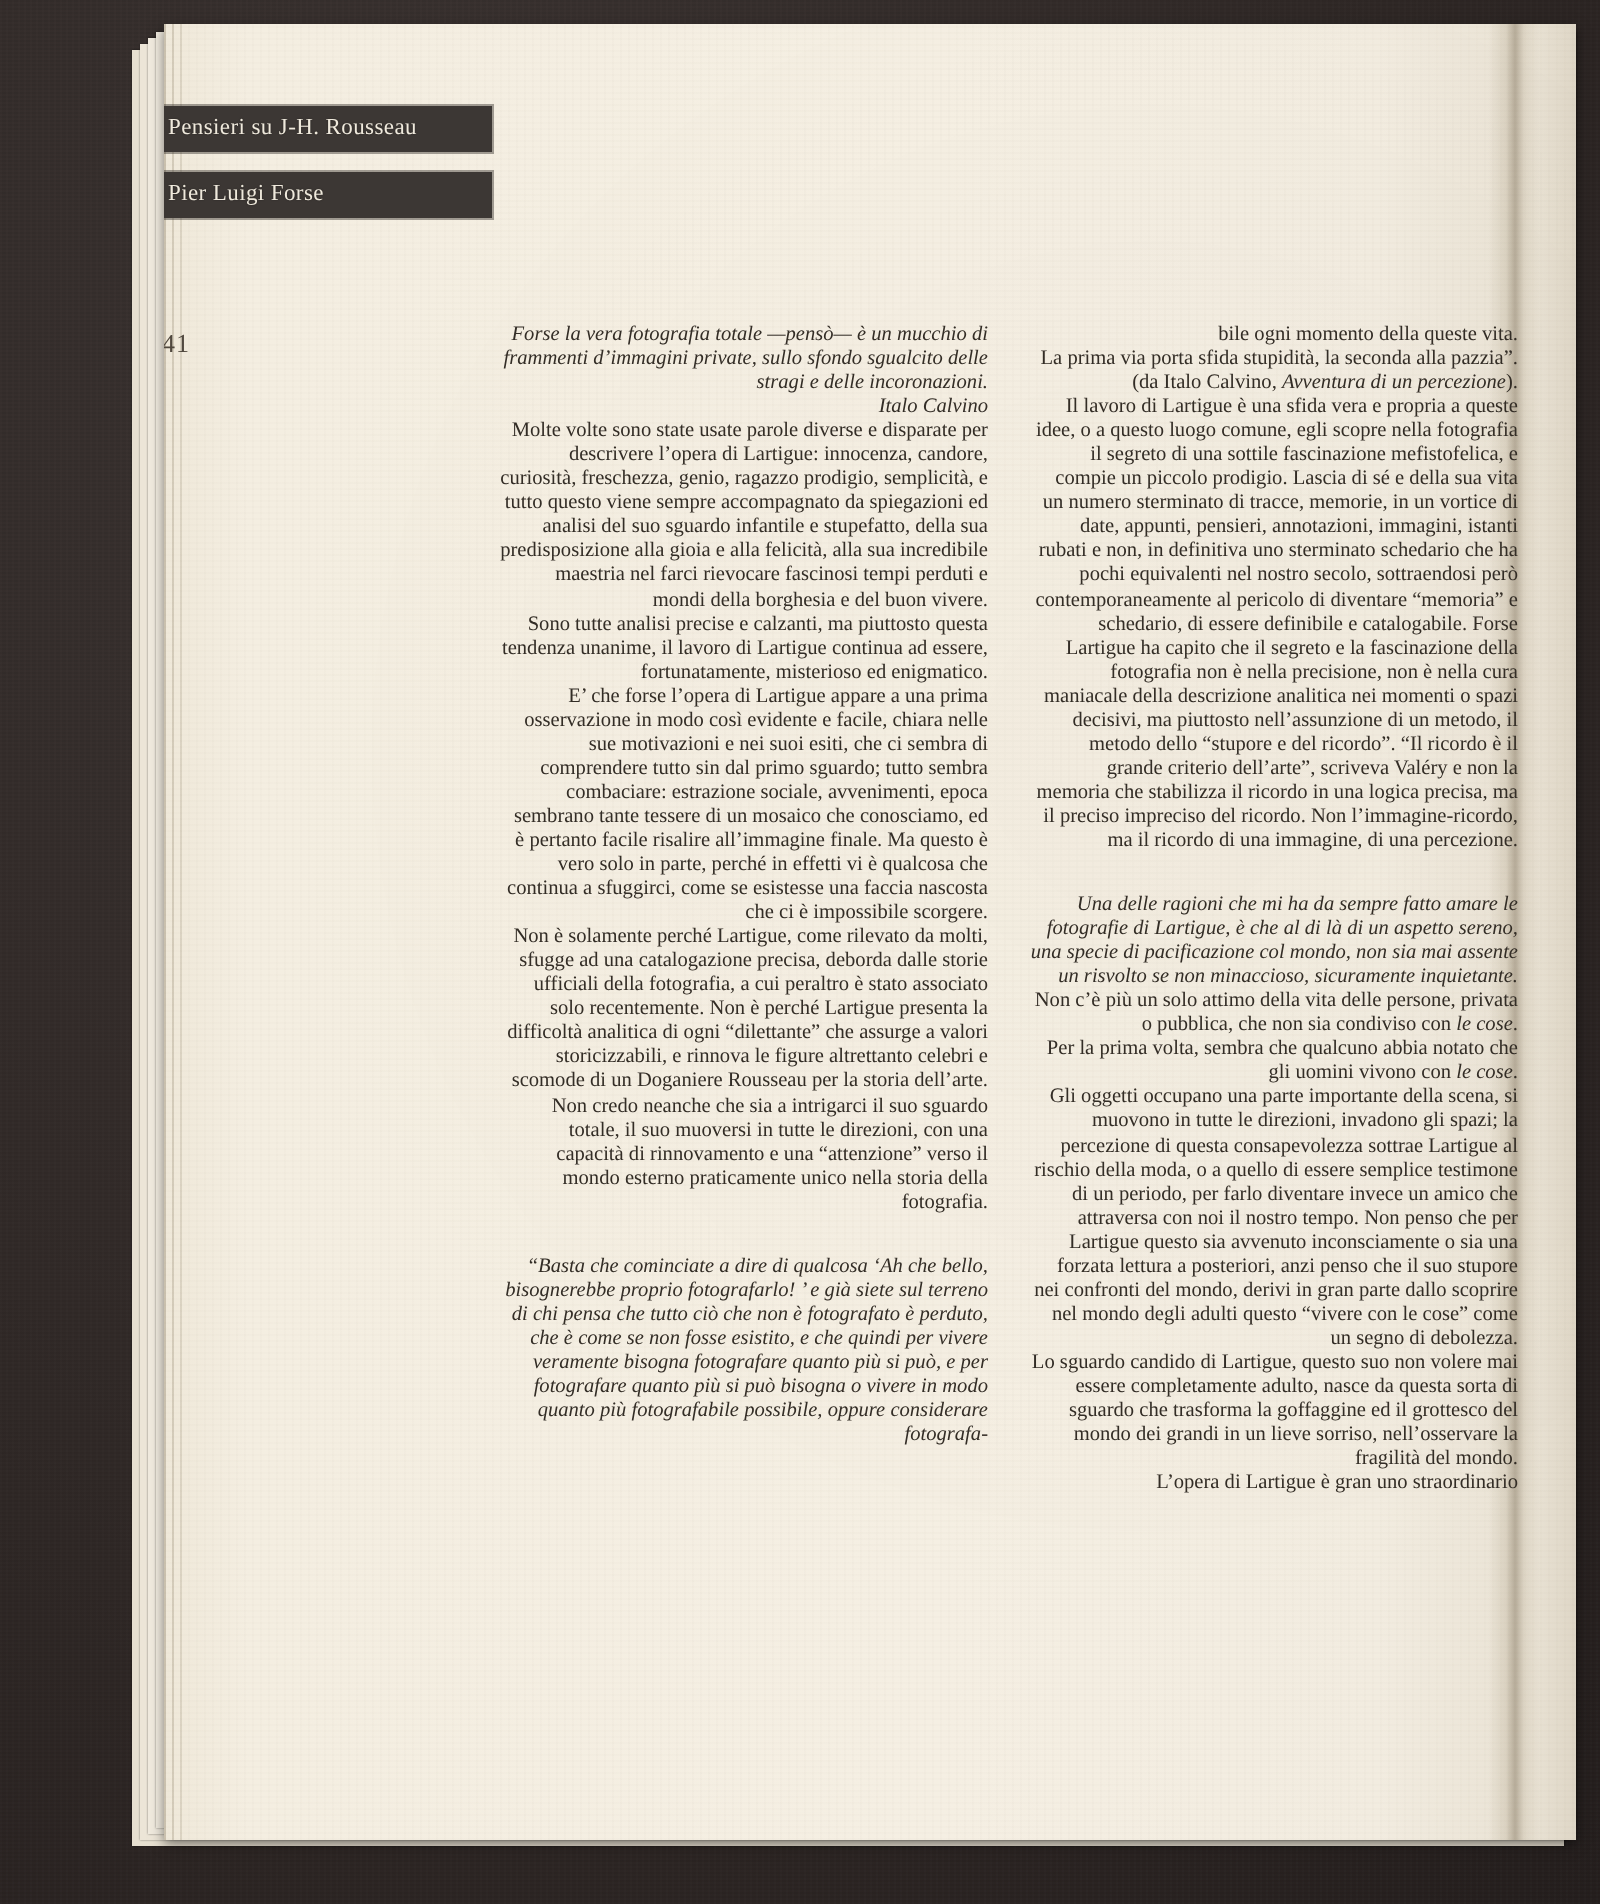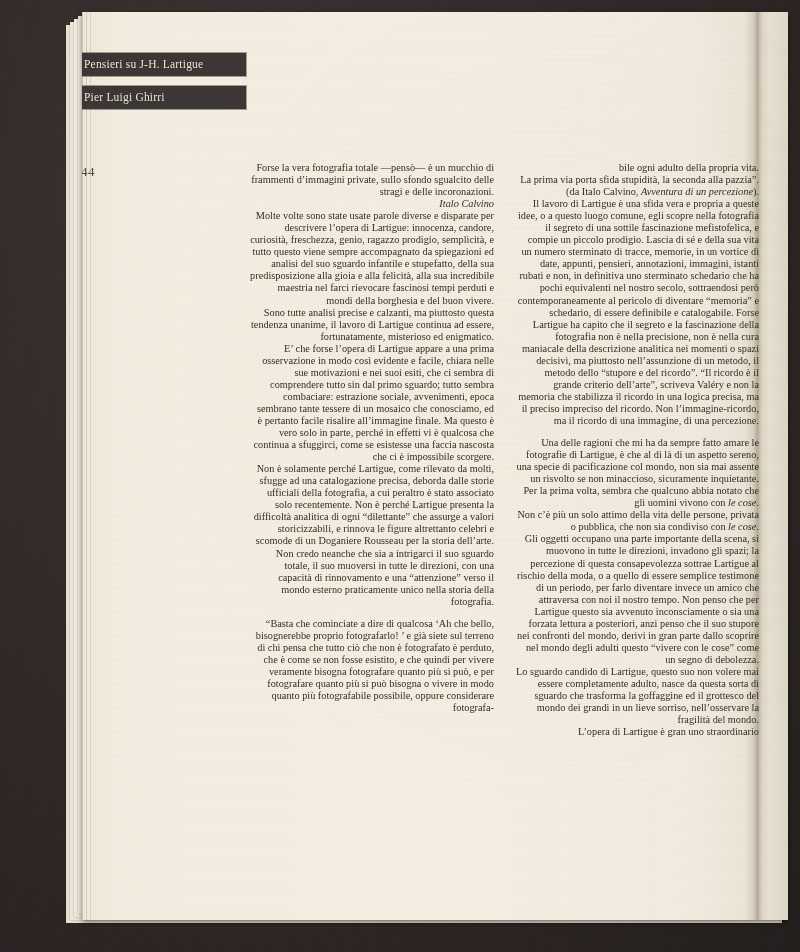--- a/index.html
+++ b/index.html
@@ -143,23 +143,25 @@
     line-height: 12.05px;
     text-align: justify;
     text-justify: inter-word;
     hyphens: manual;
   }
   .col p {
     margin: 0;
     text-align: right;
   }
   .col p.spaced {
-    margin-top: 10px;
+    margin-top: 20px;
+    font-style: italic;
   }
   .epigraph {
+    font-style: italic;
     text-align: justify;
     margin: 0 0 0 0;
   }
   .epigraph-attrib {
     font-style: italic;
     text-align: right;
     margin-top: 10px;
     margin-bottom: 11px;
   }
   .it { font-style: italic; }
@@ -173,45 +175,45 @@
 <div class="sheet-edge se2"></div>
 <div class="sheet-edge se3"></div>
 <div class="sheet-edge se4"></div>
 
 <div id="page">
 
   <div class="gutter-rules"></div>
   <div class="crease"></div>
 
   <div id="headbars">
-    <div class="headbar b1">Pensieri su J-H. Lartigue</div>
+    <div class="headbar b1">Pensieri su J-H. Rousseau</div>
     <br>
-    <div class="headbar b2">Pier Luigi Ghirri</div>
+    <div class="headbar b2">Pier Luigi Forse</div>
   </div>
 
-  <div id="folio">44</div>
+  <div id="folio">41</div>
 
   <div id="columns">
 
     <div class="col">
       <p class="epigraph">Forse la vera fotografia totale —pensò— è un mucchio di frammenti d’immagini private, sullo sfondo sgualcito delle stragi e delle incoronazioni.</p>
       <p class="epigraph-attrib">Italo Calvino</p>
       <p>Molte volte sono state usate parole diverse e disparate per descrivere l’opera di Lartigue: innocenza, candore, curiosità, freschezza, genio, ragazzo prodigio, semplicità, e tutto questo viene sempre accompagnato da spiegazioni ed analisi del suo sguardo infantile e stupefatto, della sua predisposizione alla gioia e alla felicità, alla sua incredibile maestria nel farci rievocare fascinosi tempi perduti e mondi della borghesia e del buon vivere.</p>
       <p>Sono tutte analisi precise e calzanti, ma piuttosto questa tendenza unanime, il lavoro di Lartigue continua ad essere, fortunatamente, misterioso ed enigmatico.</p>
       <p>E’ che forse l’opera di Lartigue appare a una prima osservazione in modo così evidente e facile, chiara nelle sue motivazioni e nei suoi esiti, che ci sembra di comprendere tutto sin dal primo sguardo; tutto sembra combaciare: estrazione sociale, avvenimenti, epoca sembrano tante tessere di un mosaico che conosciamo, ed è pertanto facile risalire all’immagine finale. Ma questo è vero solo in parte, perché in effetti vi è qualcosa che continua a sfuggirci, come se esistesse una faccia nascosta che ci è impossibile scorgere.</p>
       <p>Non è solamente perché Lartigue, come rilevato da molti, sfugge ad una catalogazione precisa, deborda dalle storie ufficiali della fotografia, a cui peraltro è stato associato solo recentemente. Non è perché Lartigue presenta la difficoltà analitica di ogni “dilettante” che assurge a valori storicizzabili, e rinnova le figure altrettanto celebri e scomode di un Doganiere Rousseau per la storia dell’arte. Non credo neanche che sia a intrigarci il suo sguardo totale, il suo muoversi in tutte le direzioni, con una capacità di rinnovamento e una “attenzione” verso il mondo esterno praticamente unico nella storia della fotografia.</p>
       <p class="spaced">“Basta che cominciate a dire di qualcosa ‘Ah che bello, bisognerebbe proprio fotografarlo! ’ e già siete sul terreno di chi pensa che tutto ciò che non è fotografato è perduto, che è come se non fosse esistito, e che quindi per vivere veramente bisogna fotografare quanto più si può, e per fotografare quanto più si può bisogna o vivere in modo quanto più fotografabile possibile, oppure considerare fotografa-</p>
     </div>
 
     <div class="col">
-      <p>bile ogni adulto della propria vita.</p>
+      <p>bile ogni momento della queste vita.</p>
       <p><span>La prima via porta sfida stupidità, la seconda alla pazzia”. (da Italo Calvino, </span><span class="it">Avventura di un percezione</span><span>).</span></p>
       <p>Il lavoro di Lartigue è una sfida vera e propria a queste idee, o a questo luogo comune, egli scopre nella fotografia il segreto di una sottile fascinazione mefistofelica, e compie un piccolo prodigio. Lascia di sé e della sua vita un numero sterminato di tracce, memorie, in un vortice di date, appunti, pensieri, annotazioni, immagini, istanti rubati e non, in definitiva uno sterminato schedario che ha pochi equivalenti nel nostro secolo, sottraendosi però contemporaneamente al pericolo di diventare “memoria” e schedario, di essere definibile e catalogabile. Forse Lartigue ha capito che il segreto e la fascinazione della fotografia non è nella precisione, non è nella cura maniacale della descrizione analitica nei momenti o spazi decisivi, ma piuttosto nell’assunzione di un metodo, il metodo dello “stupore e del ricordo”. “Il ricordo è il grande criterio dell’arte”, scriveva Valéry e non la memoria che stabilizza il ricordo in una logica precisa, ma il preciso impreciso del ricordo. Non l’immagine-ricordo, ma il ricordo di una immagine, di una percezione.</p>
       <p class="spaced">Una delle ragioni che mi ha da sempre fatto amare le fotografie di Lartigue, è che al di là di un aspetto sereno, una specie di pacificazione col mondo, non sia mai assente un risvolto se non minaccioso, sicuramente inquietante.</p>
+      <p><span>Non c’è più un solo attimo della vita delle persone, privata o pubblica, che non sia condiviso con </span><span class="it">le cose</span><span>.</span></p>
       <p><span>Per la prima volta, sembra che qualcuno abbia notato che gli uomini vivono con </span><span class="it">le cose</span><span>.</span></p>
-      <p><span>Non c’è più un solo attimo della vita delle persone, privata o pubblica, che non sia condiviso con </span><span class="it">le cose</span><span>.</span></p>
       <p>Gli oggetti occupano una parte importante della scena, si muovono in tutte le direzioni, invadono gli spazi; la percezione di questa consapevolezza sottrae Lartigue al rischio della moda, o a quello di essere semplice testimone di un periodo, per farlo diventare invece un amico che attraversa con noi il nostro tempo. Non penso che per Lartigue questo sia avvenuto inconsciamente o sia una forzata lettura a posteriori, anzi penso che il suo stupore nei confronti del mondo, derivi in gran parte dallo scoprire nel mondo degli adulti questo “vivere con le cose” come un segno di debolezza.</p>
       <p>Lo sguardo candido di Lartigue, questo suo non volere mai essere completamente adulto, nasce da questa sorta di sguardo che trasforma la goffaggine ed il grottesco del mondo dei grandi in un lieve sorriso, nell’osservare la fragilità del mondo.</p>
       <p>L’opera di Lartigue è gran uno straordinario</p>
     </div>
 
   </div>
 </div>
 
 </body></html>

